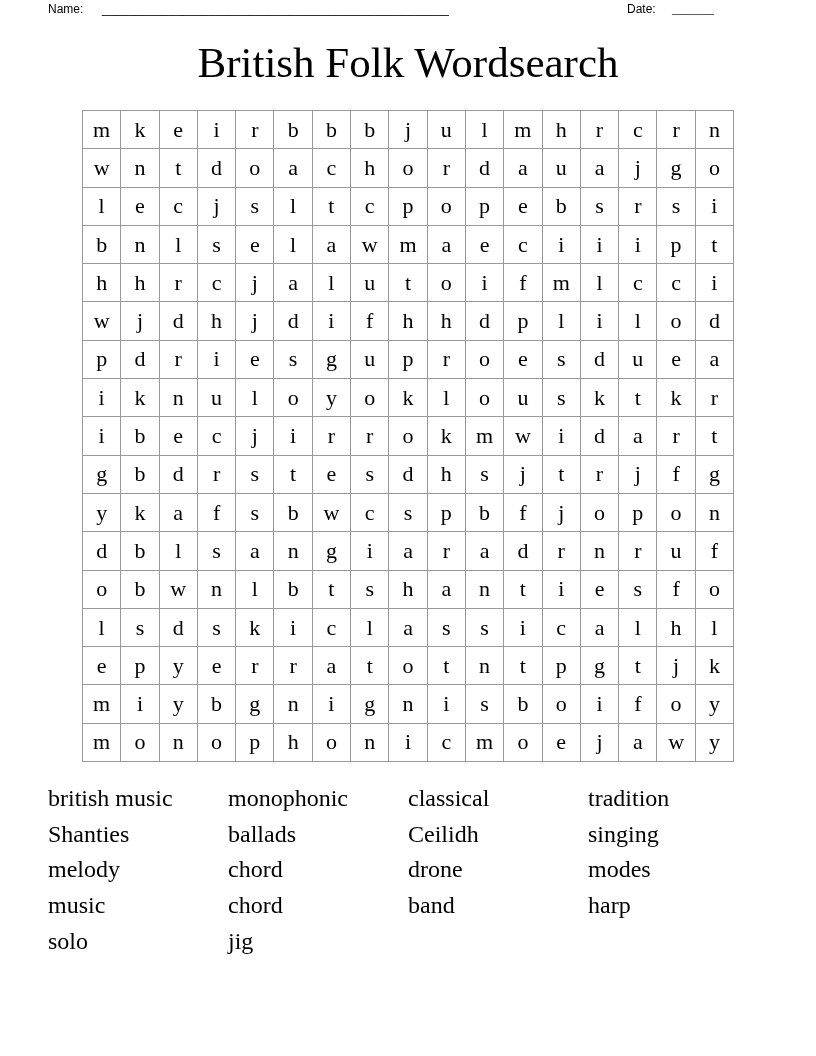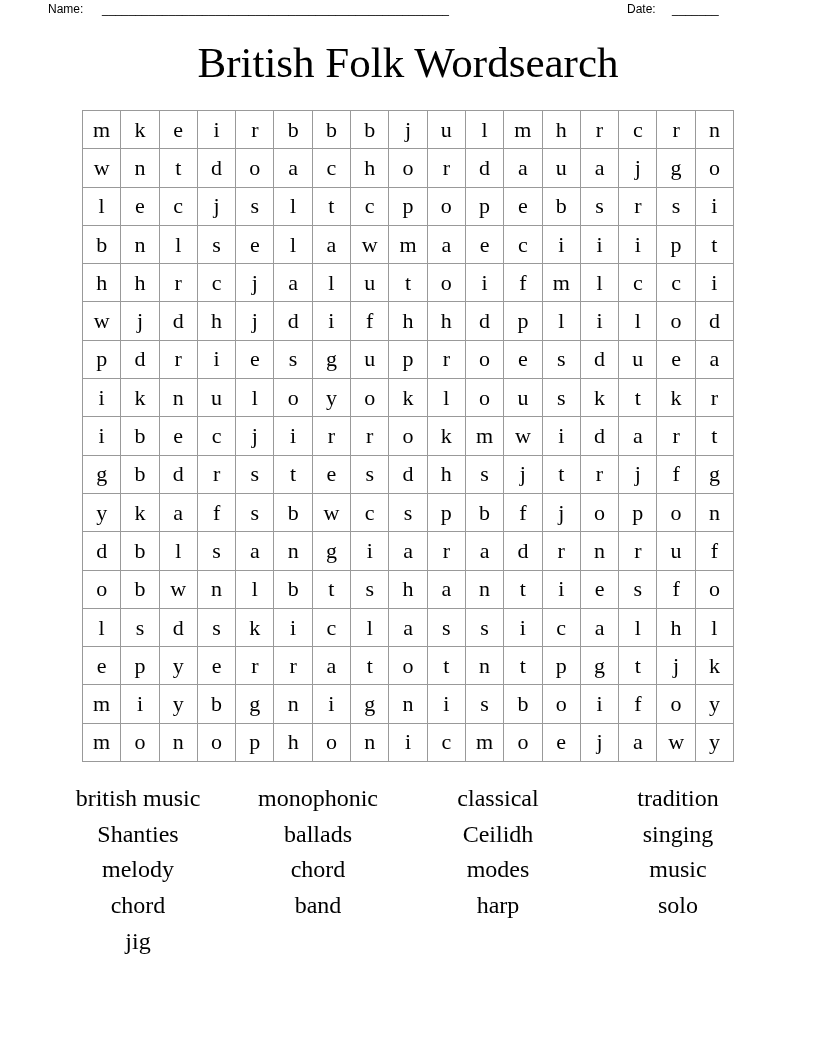--- a/index.html
+++ b/index.html
@@ -5,21 +5,21 @@
     html, body { margin: 0; padding: 0; background: #ffffff; }
     body { width: 816px; height: 1056px; position: relative; overflow: hidden; color: #000; }
     .header-line {
       position: absolute; top: 0; left: 48px; width: 700px; height: 18px;
       font-family: "Liberation Sans", sans-serif; font-size: 12px; line-height: 18px;
       white-space: nowrap;
     }
     .header-line .name-label { position: absolute; left: 0; top: 0; }
     .header-line .name-line { position: absolute; left: 54px; top: 0; text-align: center; }
     .header-line .date-label { position: absolute; left: 579px; top: 0; }
-    .header-line .date-line { position: absolute; left: 624px; top: 0; }
+    .header-line .date-line { position: absolute; left: 624px; top: 0; font-family: Liberation Serif, serif; }
     .title {
       position: absolute; top: 32px; left: 0; width: 816px; text-align: center;
       font-family: "Liberation Serif", serif; font-size: 43px; line-height: 62px;
     }
     .grid {
       position: absolute; left: 82px; top: 110px;
       display: grid;
       grid-template-columns: repeat(17, 38.3px);
       grid-template-rows: repeat(17, 38.3px);
       border-top: 1px solid #999; border-left: 1px solid #999;
@@ -29,21 +29,21 @@
       box-sizing: border-box;
       display: flex; align-items: center; justify-content: center;
       font-family: "Liberation Serif", serif; font-size: 22px; line-height: 1;
     }
     .words {
       position: absolute; left: 48px; top: 782px; width: 720px;
       display: grid; grid-template-columns: 180px 180px 180px 180px;
       grid-auto-rows: 35.7px;
       font-family: "Liberation Serif", serif; font-size: 24px; line-height: 32px;
     }
-    .word { white-space: nowrap; text-align: center; }
+    .word { white-space: nowrap; }
   </style>
 </head>
 <body>
 
 <div class="header-line">
   <span class="name-label">Name:</span>
   <span class="name-line">____________________________________________________</span>
   <span class="date-label">Date:</span>
   <span class="date-line">_______</span>
 </div>
@@ -346,20 +346,21 @@
     <div class="word">british music</div>
     <div class="word">monophonic</div>
     <div class="word">classical</div>
     <div class="word">tradition</div>
     <div class="word">Shanties</div>
     <div class="word">ballads</div>
     <div class="word">Ceilidh</div>
     <div class="word">singing</div>
     <div class="word">melody</div>
     <div class="word">chord</div>
+    <div class="word">drone</div>
     <div class="word">modes</div>
     <div class="word">music</div>
     <div class="word">chord</div>
     <div class="word">band</div>
     <div class="word">harp</div>
     <div class="word">solo</div>
     <div class="word">jig</div>
   </div>
 
 </body></html>

